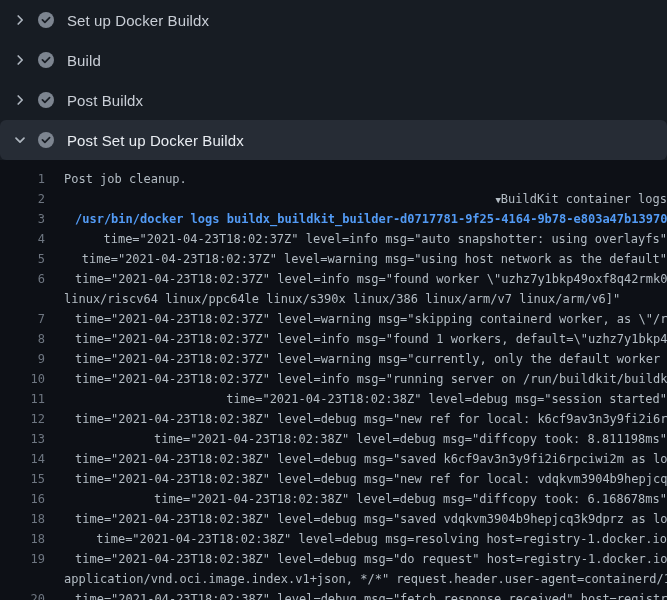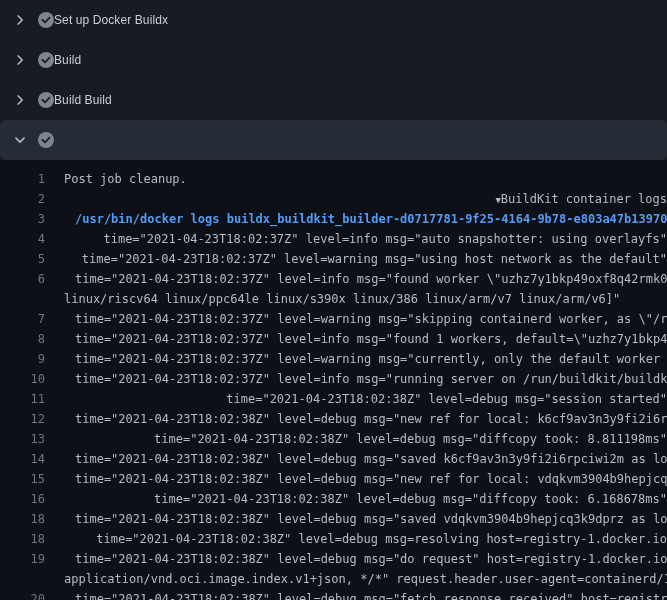--- a/index.html
+++ b/index.html
@@ -17,21 +17,21 @@
   }
   *{margin:0;padding:0;box-sizing:border-box;}
   html,body{width:667px;height:600px;overflow:hidden;}
   body{background:var(--log-bg);font-family:"Liberation Sans","DejaVu Sans",sans-serif;}
 
   .steps{width:667px;background:var(--steps-bg);}
   .step-row{height:40px;display:flex;align-items:center;cursor:pointer;}
   .step-row.expanded{background:var(--expanded-bg);border-radius:6px;}
   .chevron{width:16px;height:16px;margin-left:12px;flex:0 0 16px;display:flex;align-items:center;justify-content:center;}
   .check{width:16px;height:16px;margin-left:10px;flex:0 0 16px;}
-  .step-label{font-size:12px;color:var(--step-label);letter-spacing:.1px;}
+  .step-label{margin-left:13px;font-size:15px;color:var(--step-label);letter-spacing:.1px;}
   .step-row.expanded .step-label{color:var(--step-label-active);}
 
   .log{width:667px;height:440px;background:var(--log-bg);padding-top:9px;overflow:hidden;}
   .log-row{display:flex;height:20px;line-height:20px;white-space:pre;overflow:hidden;
            font-family:"DejaVu Sans Mono","Liberation Mono",monospace;font-size:12px;}
   .num{flex:0 0 45px;text-align:right;color:var(--line-num);cursor:pointer;}
   .content{color:var(--log-text);padding-left:19px;flex:1 1 auto;overflow:hidden;}
   .indent .content{padding-left:30px;text-align:right;}
   .command .content{color:var(--command-blue);font-weight:bold;}
   .group .content{cursor:pointer;text-align:right;}
@@ -68,32 +68,33 @@
     <div class="step-row">
       <span class="chevron">
         <svg viewBox="0 0 16 16" width="16" height="16">
           <path d="M6.2 4l4 4-4 4" fill="none" stroke="var(--icon-gray)" stroke-width="1.7" stroke-linecap="round" stroke-linejoin="round"></path>
         </svg>
       </span>
       <span class="check"><svg viewBox="0 0 16 16" width="16" height="16">
           <circle cx="8" cy="8" r="8" fill="var(--check-circle)"></circle>
           <path d="M11.6 5.6 6.9 10.3 4.4 7.8" fill="none" stroke="var(--check-mark)" stroke-width="1.7" stroke-linecap="round" stroke-linejoin="round"></path>
         </svg></span>
-      <span class="step-label">Build Build</span>
+      <span class="step-label">Post Buildx</span>
     </div>
     <div class="step-row expanded">
       <span class="chevron">
         <svg viewBox="0 0 16 16" width="16" height="16">
           <path d="M4 6.2l4 4 4-4" fill="none" stroke="var(--icon-gray)" stroke-width="1.7" stroke-linecap="round" stroke-linejoin="round"></path>
         </svg>
       </span>
       <span class="check"><svg viewBox="0 0 16 16" width="16" height="16">
           <circle cx="8" cy="8" r="8" fill="var(--check-circle)"></circle>
           <path d="M11.6 5.6 6.9 10.3 4.4 7.8" fill="none" stroke="var(--check-mark)" stroke-width="1.7" stroke-linecap="round" stroke-linejoin="round"></path>
         </svg></span>
+      <span class="step-label">Post Set up Docker Buildx</span>
     </div>
   </div>
 <div class="log">
   <div>
       <div class="log-row"><span class="num">1</span><span class="content">Post job cleanup.</span></div>
       <div class="log-row group"><span class="num">2</span><span class="content"><span class="toggle">▼</span><span>BuildKit container logs</span></span></div>
       <div class="log-row indent command"><span class="num">3</span><span class="content">/usr/bin/docker logs buildx_buildkit_builder-d0717781-9f25-4164-9b78-e803a47b13970</span></div>
       <div class="log-row indent"><span class="num">4</span><span class="content">time="2021-04-23T18:02:37Z" level=info msg="auto snapshotter: using overlayfs"</span></div>
       <div class="log-row indent"><span class="num">5</span><span class="content">time="2021-04-23T18:02:37Z" level=warning msg="using host network as the default"</span></div>
       <div class="log-row indent"><span class="num">6</span><span class="content">time="2021-04-23T18:02:37Z" level=info msg="found worker \"uzhz7y1bkp49oxf8q42rmk0xj</span></div>

